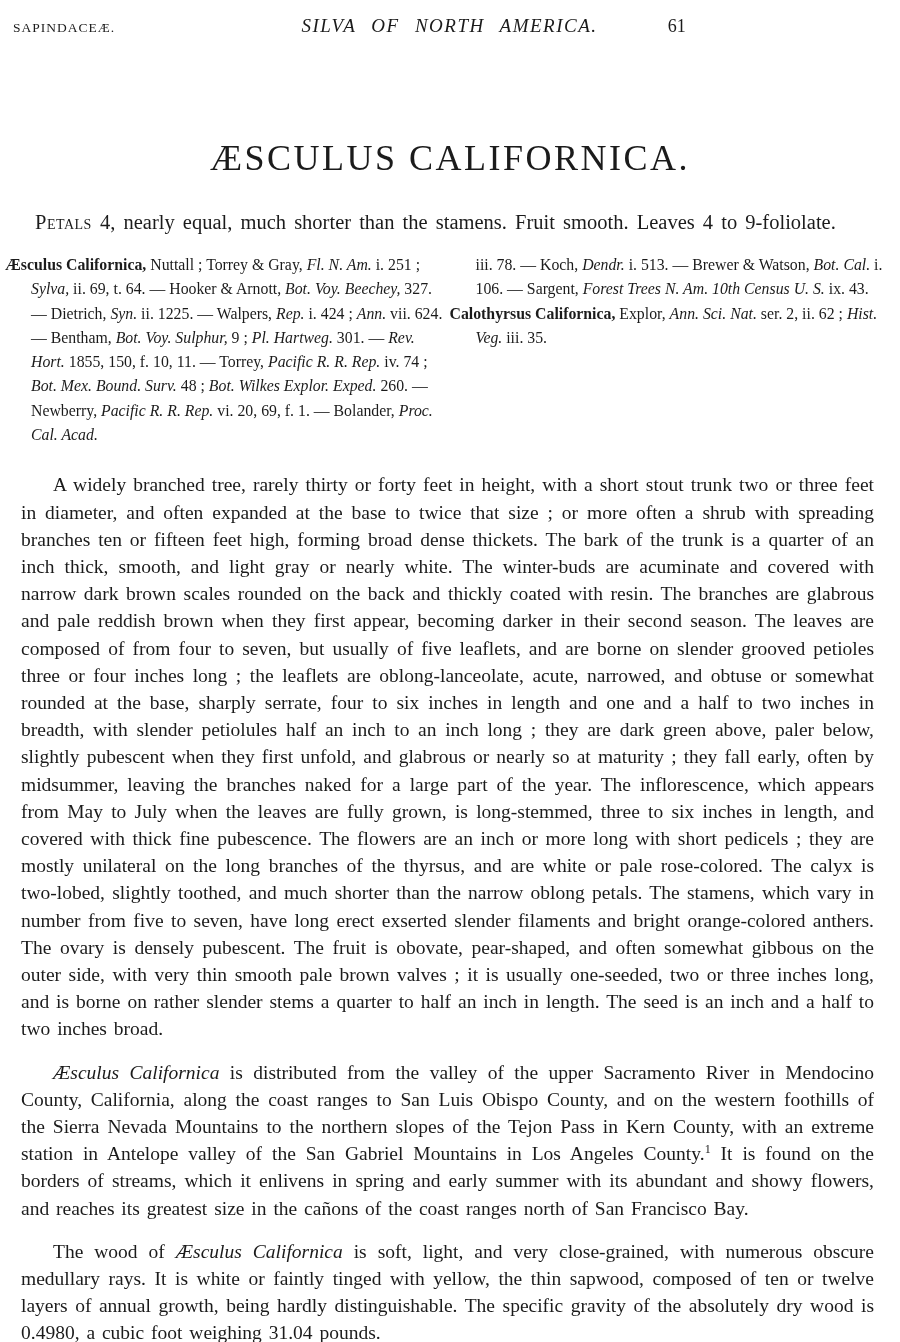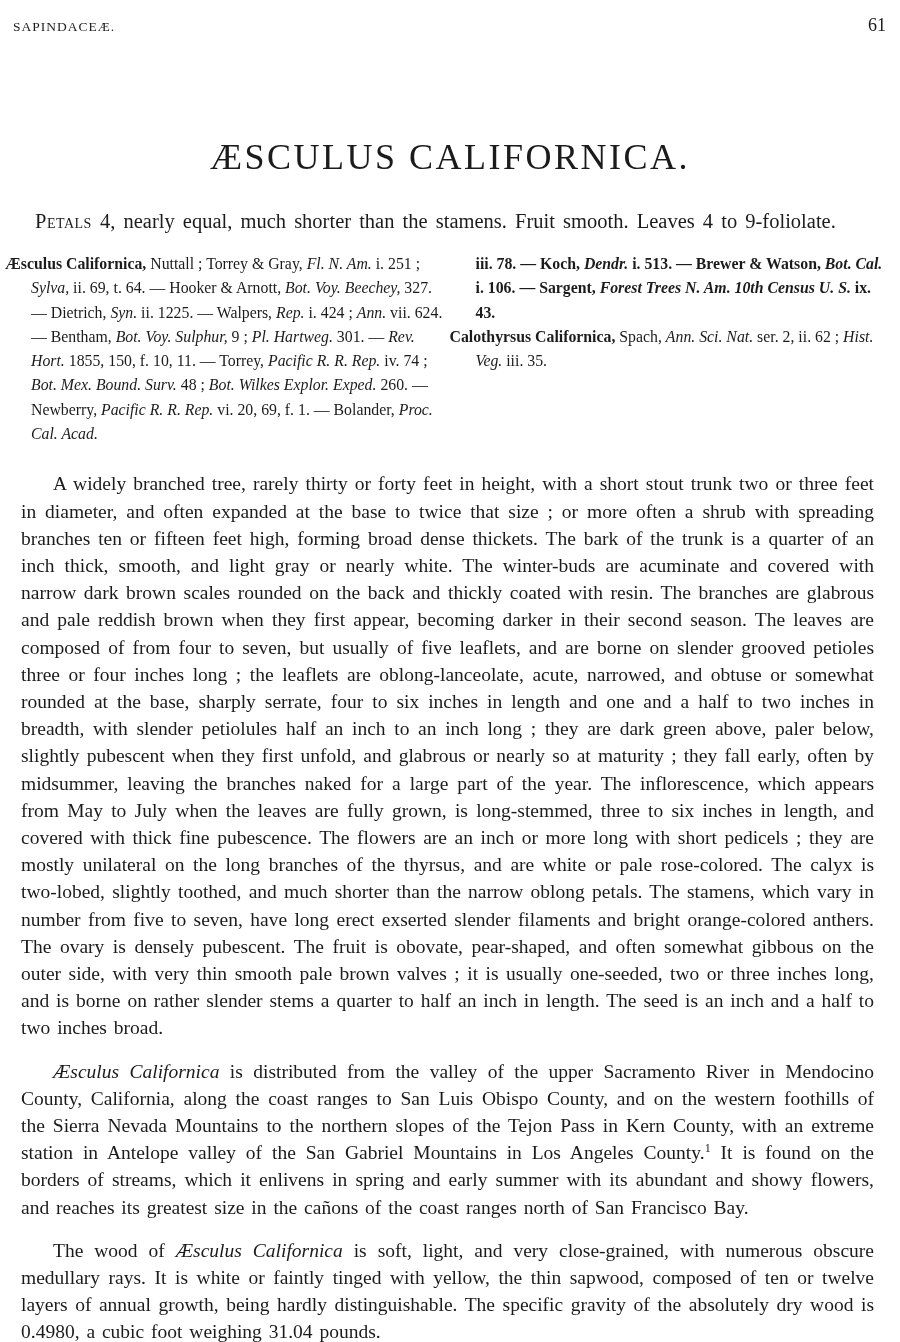--- a/index.html
+++ b/index.html
@@ -33,21 +33,21 @@
   .rh-center {
     flex: 2;
     text-align: center;
     font-style: italic;
     font-size: 19px;
     letter-spacing: 1.5px;
     word-spacing: 9px;
   }
   .rh-right {
     flex: 1;
-    text-align: right;
+    text-align: left;
     font-size: 18px;
   }
   .species-title {
     margin: 100px 0 0 0;
     text-align: center;
     font-size: 36px;
     font-weight: normal;
     letter-spacing: 2.5px;
   }
   .common-name {
@@ -69,21 +69,21 @@
     gap: 4px;
     font-size: 15.8px;
     line-height: 24.3px;
   }
   .syn-col { flex: 1; min-width: 0; }
   .syn-entry {
     margin: 0;
     padding-left: 26px;
     text-indent: -26px;
   }
-  .syn-entry.cont { text-indent: 0; font-weight: bold; }
+  .syn-entry.cont { text-indent: 0; }
   .body-text {
     margin: 24px 10px 0 5px;
     font-size: 19.5px;
     line-height: 27.2px;
     text-align: justify;
   }
   .body-para {
     margin: 16px;
     text-indent: 32px;
     word-spacing: 2px;
@@ -97,35 +97,36 @@
   .seg-i { font-style: italic; }
   .seg-sc { font-variant: small-caps; letter-spacing: 0.5px; }
 </style>
 </head>
 <body>
 
 <div class="page">
 
   <div class="running-head">
     <span class="rh-left">SAPINDACEÆ.</span>
+    <span class="rh-center">SILVA OF NORTH AMERICA.</span>
     <span class="rh-right">61</span>
   </div>
 
   <h1 class="species-title">ÆSCULUS CALIFORNICA.</h1>
 
 
   <p class="lead"><span class="seg-sc">Petals</span><span> 4, nearly equal, much shorter than the stamens.  Fruit smooth.  Leaves 4 to 9-foliolate.</span></p>
 
   <div class="synonymy">
     <div class="syn-col">
       <p class="syn-entry"><span class="seg-b">Æsculus Californica,</span><span> Nuttall ; Torrey &amp; Gray, </span><span class="seg-i">Fl. N. Am.</span><span> i. 251 ; </span><span class="seg-i">Sylva,</span><span> ii. 69, t. 64. — Hooker &amp; Arnott, </span><span class="seg-i">Bot. Voy. Beechey,</span><span> 327. — Dietrich, </span><span class="seg-i">Syn.</span><span> ii. 1225. — Walpers, </span><span class="seg-i">Rep.</span><span> i. 424 ; </span><span class="seg-i">Ann.</span><span> vii. 624. — Bentham, </span><span class="seg-i">Bot. Voy. Sulphur,</span><span> 9 ; </span><span class="seg-i">Pl. Hartweg.</span><span> 301. — </span><span class="seg-i">Rev. Hort.</span><span> 1855, 150, f. 10, 11. — Torrey, </span><span class="seg-i">Pacific R. R. Rep.</span><span> iv. 74 ; </span><span class="seg-i">Bot. Mex. Bound. Surv.</span><span> 48 ; </span><span class="seg-i">Bot. Wilkes Explor. Exped.</span><span> 260. — Newberry, </span><span class="seg-i">Pacific R. R. Rep.</span><span> vi. 20, 69, f. 1. — Bolander, </span><span class="seg-i">Proc. Cal. Acad.</span></p>
     </div>
     <div class="syn-col">
       <p class="syn-entry cont"><span>iii. 78. — Koch, </span><span class="seg-i">Dendr.</span><span> i. 513. — Brewer &amp; Watson, </span><span class="seg-i">Bot. Cal.</span><span> i. 106. — Sargent, </span><span class="seg-i">Forest Trees N. Am. 10th Census U. S.</span><span> ix. 43.</span></p>
-      <p class="syn-entry"><span class="seg-b">Calothyrsus Californica,</span><span> Spach, </span><span class="seg-i">Ann. Sci. Nat.</span><span> ser. 2, ii. 62 ; </span><span class="seg-i">Hist. Veg.</span><span> iii. 35.</span></p>
+      <p class="syn-entry"><span class="seg-b">Calothyrsus Californica,</span><span> Explor, </span><span class="seg-i">Ann. Sci. Nat.</span><span> ser. 2, ii. 62 ; </span><span class="seg-i">Hist. Veg.</span><span> iii. 35.</span></p>
     </div>
   </div>
 
   <div class="body-text">
     <p class="body-para"><span>A widely branched tree, rarely thirty or forty feet in height, with a short stout trunk two or three feet in diameter, and often expanded at the base to twice that size ; or more often a shrub with spreading branches ten or fifteen feet high, forming broad dense thickets.  The bark of the trunk is a quarter of an inch thick, smooth, and light gray or nearly white.  The winter-buds are acuminate and covered with narrow dark brown scales rounded on the back and thickly coated with resin.  The branches are glabrous and pale reddish brown when they first appear, becoming darker in their second season.  The leaves are composed of from four to seven, but usually of five leaflets, and are borne on slender grooved petioles three or four inches long ; the leaflets are oblong-lanceolate, acute, narrowed, and obtuse or somewhat rounded at the base, sharply serrate, four to six inches in length and one and a half to two inches in breadth, with slender petiolules half an inch to an inch long ; they are dark green above, paler below, slightly pubescent when they first unfold, and glabrous or nearly so at maturity ; they fall early, often by midsummer, leaving the branches naked for a large part of the year.  The inflorescence, which appears from May to July when the leaves are fully grown, is long-stemmed, three to six inches in length, and covered with thick fine pubescence.  The flowers are an inch or more long with short pedicels ; they are mostly unilateral on the long branches of the thyrsus, and are white or pale rose-colored.  The calyx is two-lobed, slightly toothed, and much shorter than the narrow oblong petals.  The stamens, which vary in number from five to seven, have long erect exserted slender filaments and bright orange-colored anthers.  The ovary is densely pubescent.  The fruit is obovate, pear-shaped, and often somewhat gibbous on the outer side, with very thin smooth pale brown valves ; it is usually one-seeded, two or three inches long, and is borne on rather slender stems a quarter to half an inch in length.  The seed is an inch and a half to two inches broad.</span></p>
     <p class="body-para"><span class="seg-i">Æsculus Californica</span><span> is distributed from the valley of the upper Sacramento River in Mendocino County, California, along the coast ranges to San Luis Obispo County, and on the western foothills of the Sierra Nevada Mountains to the northern slopes of the Tejon Pass in Kern County, with an extreme station in Antelope valley of the San Gabriel Mountains in Los Angeles County.</span><sup>1</sup><span>  It is found on the borders of streams, which it enlivens in spring and early summer with its abundant and showy flowers, and reaches its greatest size in the cañons of the coast ranges north of San Francisco Bay.</span></p>
     <p class="body-para"><span>The wood of </span><span class="seg-i">Æsculus Californica</span><span> is soft, light, and very close-grained, with numerous obscure medullary rays.  It is white or faintly tinged with yellow, the thin sapwood, composed of ten or twelve layers of annual growth, being hardly distinguishable.  The specific gravity of the absolutely dry wood is 0.4980, a cubic foot weighing 31.04 pounds.</span></p>
   </div>
 
   <div class="footnote"><sup>1</sup><span> S. B. Parish.</span></div>

